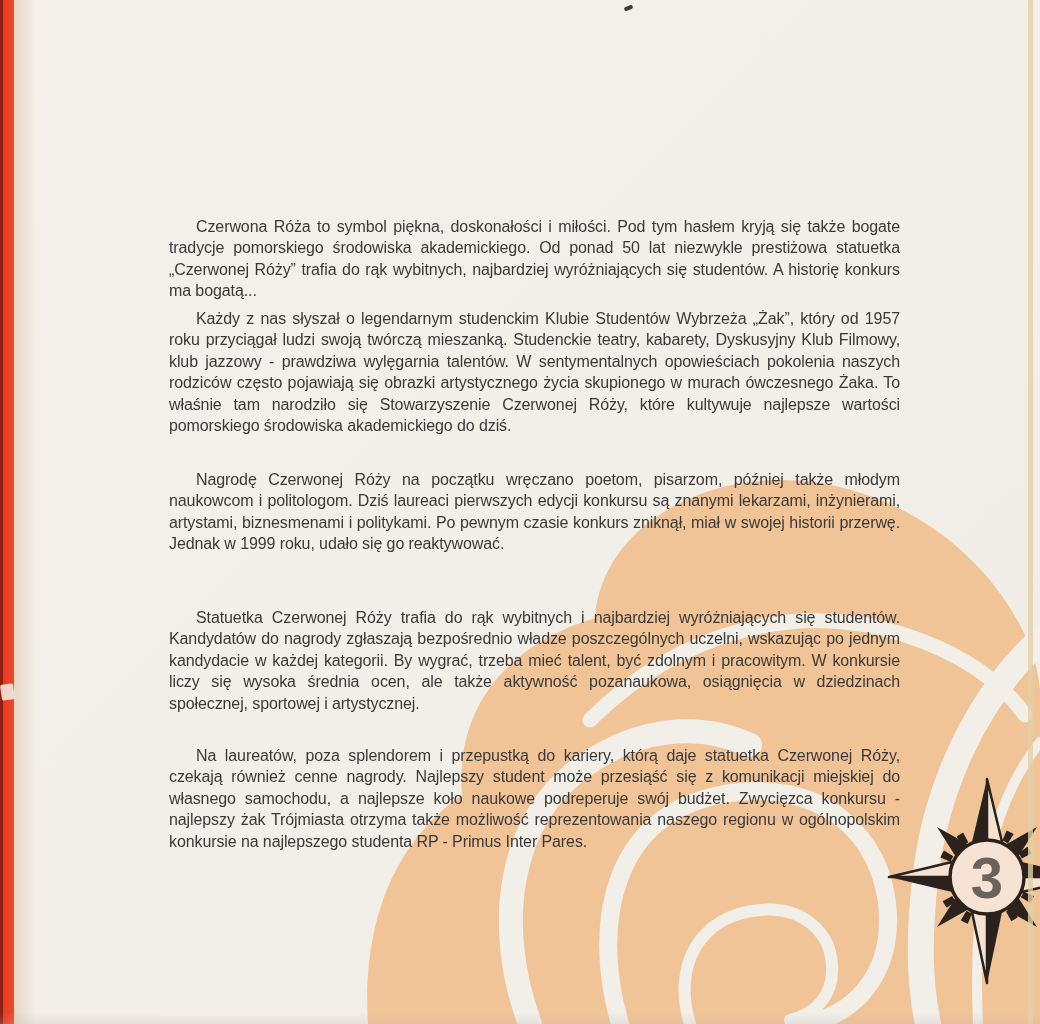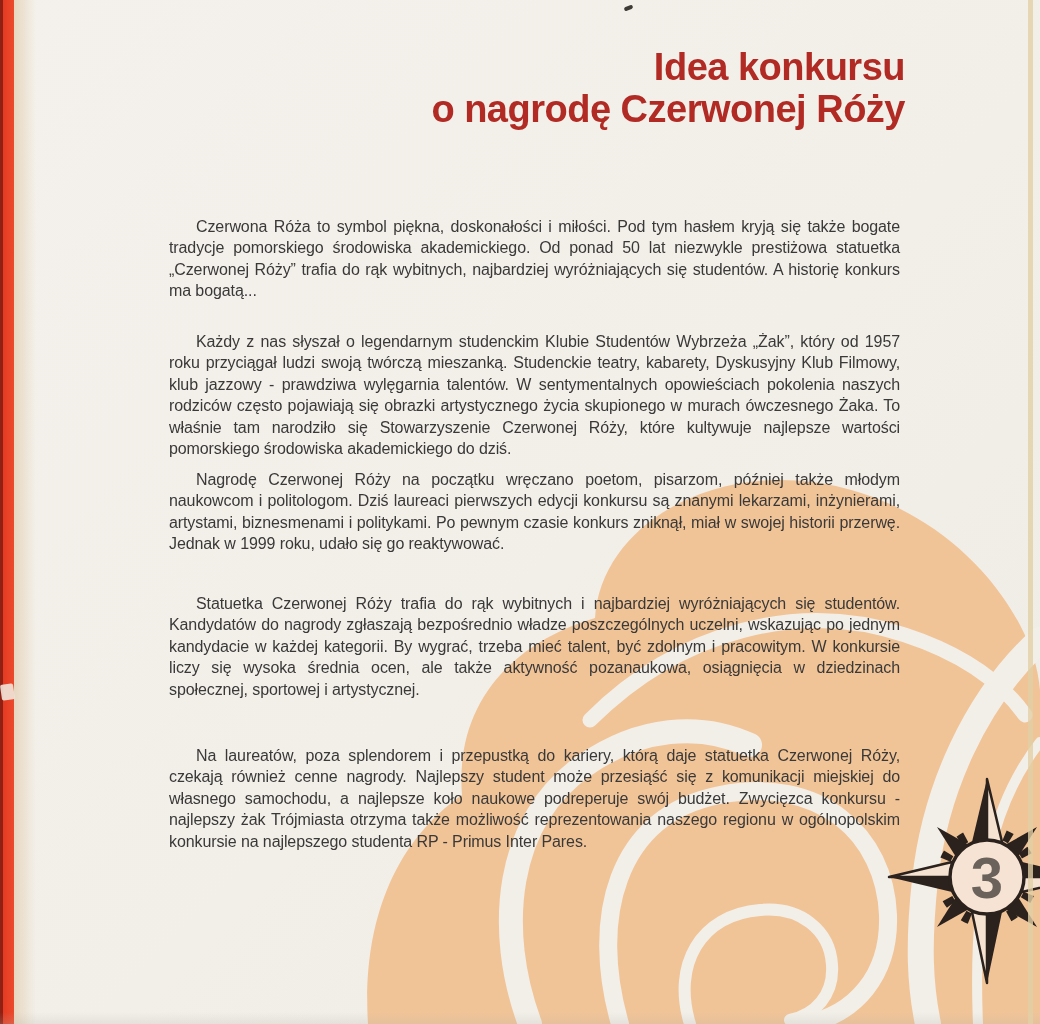--- a/index.html
+++ b/index.html
@@ -44,21 +44,21 @@
     position:absolute;top:46px;right:135px;z-index:3;
     text-align:right;color:#b12a24;font-weight:bold;
     font-size:38px;line-height:42px;letter-spacing:-0.5px;
   }
   
   .content p{
     position:absolute;left:157px;width:731px;margin:12px;z-index:3;
     font-size:16px;line-height:21.4px;color:#3a3938;
     text-align:justify;text-indent:27px;letter-spacing:-0.1px;
   }
-  .p1{top:204px;} .p2{top:319px;} .p3{top:457px;} .p4{top:581px;} .p5{top:733px;}
+  .p1{top:204px;} .p2{top:296px;} .p3{top:457px;} .p4{top:595px;} .p5{top:733px;}
   .content{position:absolute;inset:0;z-index:3;pointer-events:none;}
   
   .art{position:absolute;inset:0;z-index:1;}
   svg text.pagenum{
     font-family:"Liberation Sans","DejaVu Sans",sans-serif;
     font-weight:bold;font-size:58px;fill:#6b625c;
   }
 </style>
 </head>
 <body>
@@ -108,24 +108,20 @@
 
         <polygon points="1085,877 1022,862 1022,877" fill="#2b211d"></polygon>
         <polygon points="1085,877 1022,892 1022,877" fill="#f5e2d0" stroke="#2b211d" stroke-width="2.5"></polygon>
       </g>
 
       <circle cx="987" cy="877" r="37" fill="#f6e3d3" stroke="#2b211d" stroke-width="3.5"></circle>
       <text class="pagenum" x="987" y="898" text-anchor="middle">3</text>
     </g>
   </svg>
 
-  <div class="title">
-    <div>Idea konkursu</div>
-    <div>o nagrodę Czerwonej Róży</div>
-  </div>
 
   <div class="content">
     <p class="p1">Czerwona Róża to symbol piękna, doskonałości i miłości. Pod tym hasłem kryją się także bogate tradycje pomorskiego środowiska akademickiego. Od ponad 50 lat niezwykle prestiżowa statuetka „Czerwonej Róży” trafia do rąk wybitnych, najbardziej wyróżniających się studentów. A historię konkurs ma bogatą...</p>
     <p class="p2">Każdy z nas słyszał o legendarnym studenckim Klubie Studentów Wybrzeża „Żak”, który od 1957 roku przyciągał ludzi swoją twórczą mieszanką. Studenckie teatry, kabarety, Dyskusyjny Klub Filmowy, klub jazzowy - prawdziwa wylęgarnia talentów. W sentymentalnych opowieściach pokolenia naszych rodziców często pojawiają się obrazki artystycznego życia skupionego w murach ówczesnego Żaka. To właśnie tam narodziło się Stowarzyszenie Czerwonej Róży, które kultywuje najlepsze wartości pomorskiego środowiska akademickiego do dziś.</p>
     <p class="p3">Nagrodę Czerwonej Róży na początku wręczano poetom, pisarzom, później także młodym naukowcom i politologom. Dziś laureaci pierwszych edycji konkursu są znanymi lekarzami, inżynierami, artystami, biznesmenami i politykami. Po pewnym czasie konkurs zniknął, miał w swojej historii przerwę. Jednak w 1999 roku, udało się go reaktywować.</p>
     <p class="p4">Statuetka Czerwonej Róży trafia do rąk wybitnych i najbardziej wyróżniających się studentów. Kandydatów do nagrody zgłaszają bezpośrednio władze poszczególnych uczelni, wskazując po jednym kandydacie w każdej kategorii. By wygrać, trzeba mieć talent, być zdolnym i pracowitym. W konkursie liczy się wysoka średnia ocen, ale także aktywność pozanaukowa, osiągnięcia w dziedzinach społecznej, sportowej i artystycznej.</p>
     <p class="p5">Na laureatów, poza splendorem i przepustką do kariery, którą daje statuetka Czerwonej Róży, czekają również cenne nagrody. Najlepszy student może przesiąść się z komunikacji miejskiej do własnego samochodu, a najlepsze koło naukowe podreperuje swój budżet. Zwycięzca konkursu - najlepszy żak Trójmiasta otrzyma także możliwość reprezentowania naszego regionu w ogólnopolskim konkursie na najlepszego studenta RP - Primus Inter Pares.</p>
   </div>
 
   <div class="scan-speck"></div>

